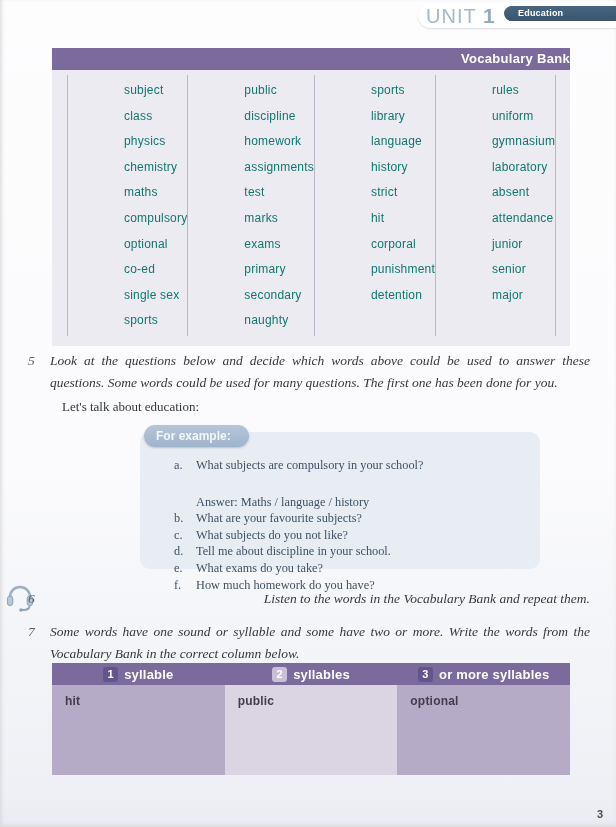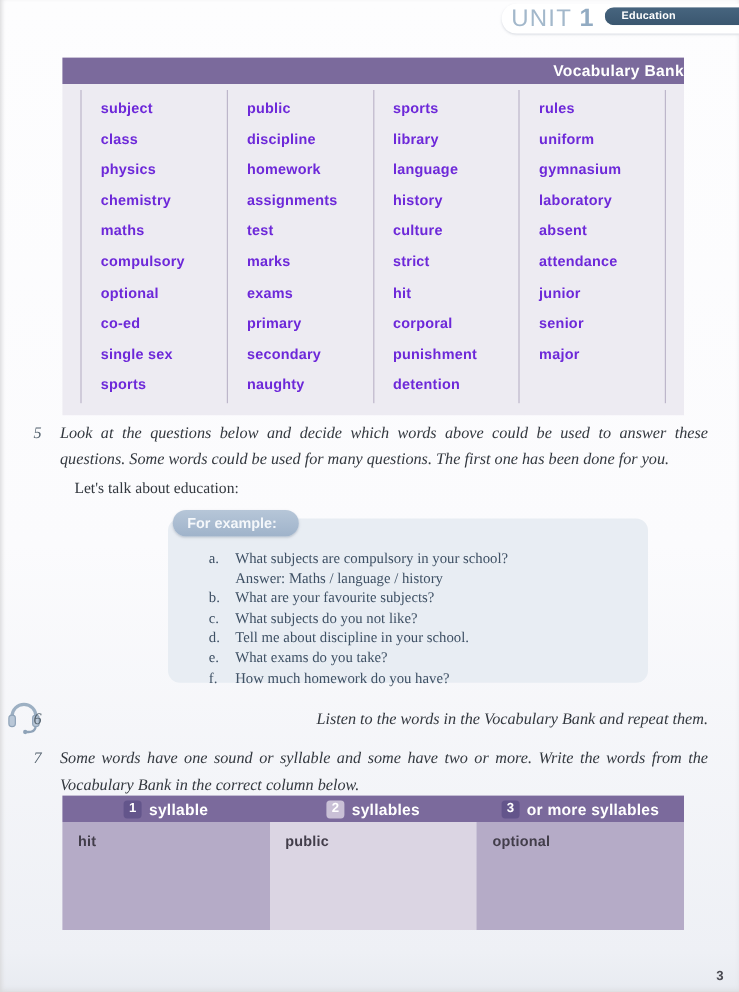--- a/index.html
+++ b/index.html
@@ -35,22 +35,22 @@
   .vocab-header {
     height:22px; background:#7b6a9c; color:#fff; text-align:right;
     font-size:13px; font-weight:700; line-height:22px; letter-spacing:.3px;
   }
   .vocab-body {
     display:flex; background:#edebf2; padding:5px 15px 10px 15px;
   }
   .vocab-col { flex:1; border-left:1px solid #bdb6ca; padding:3px 0 2px 16px; }
   .vocab-body::after { content:""; width:0; border-left:1px solid #bdb6ca; }
   .vocab-word {
-    font-size:12px; line-height:25.6px; color:#6d28d9; font-weight:700;
-    letter-spacing:.2px; white-space:nowrap;
+    font-size:12px; line-height:25.6px; color:#0f766e; font-weight:400;
+    letter-spacing:.2px; white-space:nowrap;margin-left:40px;
   }
 
   
   .exercise { position:absolute; left:28px; display:flex;
     font-family:"Liberation Serif", serif; }
   .ex-num { width:22px; flex:0 0 22px; font-style:italic; font-size:13.5px;
     color:#55636f; line-height:21px; }
   .ex-body { width:540px; font-style:italic; font-size:13.5px; line-height:21.5px;
     color:#33383f; text-align:justify; }
   .intro-line { position:absolute; left:62px; top:399px;
@@ -65,21 +65,21 @@
     position:absolute; left:4px; top:-7px; height:22px; padding:0 18px 0 12px;
     background:linear-gradient(180deg,#b6c6d8,#9fb3ca);
     border-radius:12px; color:#f4f7fa; font-size:12px; font-weight:700;
     line-height:22px; box-shadow:0 1px 2px rgba(100,115,135,.35);
   }
   .example-list { padding:25px 10px 8px 34px;
     font-family:"Liberation Serif", serif; font-size:12.3px; line-height:16.6px;
     color:#3e5064; }
   .ex-item { display:flex; }
   .ex-letter { flex:0 0 22px; text-align:left; }
-  .ex-answer { padding-left:22px; }
+  .ex-answer { padding-left:22px;margin-top:20px; }
 
   
   .headset { position:absolute; left:2px; top:579px; width:36px; height:36px; }
 
   
   .syl { position:absolute; left:52px; top:663px; width:518px; }
   .syl-header { display:flex; height:22px; background:#7b6a9c; }
   .syl-hcell { flex:1; display:flex; align-items:center; justify-content:center;
     gap:6px; color:#fff; font-size:13px; font-weight:600; letter-spacing:.2px; }
   .syl-numbox { width:15px; height:15px; border-radius:3px; color:#fff;
@@ -130,21 +130,20 @@
           <div class="vocab-word">exams</div>
           <div class="vocab-word">primary</div>
           <div class="vocab-word">secondary</div>
           <div class="vocab-word">naughty</div>
         </div>
         <div class="vocab-col">
           <div class="vocab-word">sports</div>
           <div class="vocab-word">library</div>
           <div class="vocab-word">language</div>
           <div class="vocab-word">history</div>
-          <div class="vocab-word">culture</div>
           <div class="vocab-word">strict</div>
           <div class="vocab-word">hit</div>
           <div class="vocab-word">corporal</div>
           <div class="vocab-word">punishment</div>
           <div class="vocab-word">detention</div>
         </div>
         <div class="vocab-col">
           <div class="vocab-word">rules</div>
           <div class="vocab-word">uniform</div>
           <div class="vocab-word">gymnasium</div>

